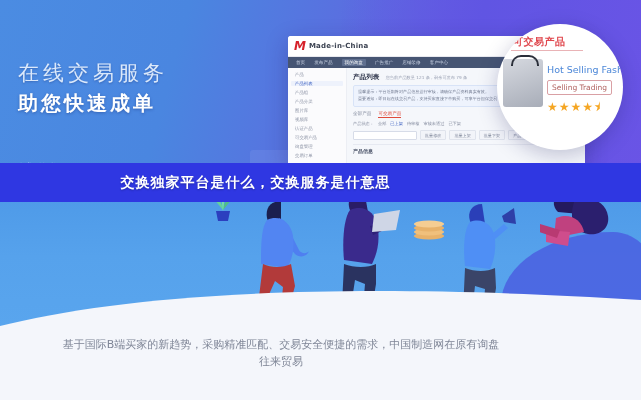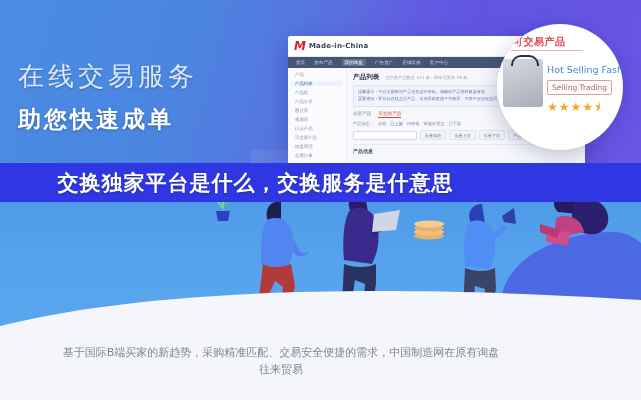--- a/index.html
+++ b/index.html
@@ -29,31 +29,31 @@
 
   
   .curve{position:absolute;left:0;bottom:0;width:641px;height:74px;overflow:hidden;}
   .curve svg{display:block;}
 
   
   .title-band{position:absolute;left:0;top:163px;width:641px;height:39px;background:#2f37e2;}
   .title-band-text{
     position:absolute;left:0;top:163px;width:511px;height:39px;
     display:flex;align-items:center;justify-content:center;
-    color:#ffffff;font-size:21px;font-weight:bold;letter-spacing:1px;
+    color:#ffffff;font-size:14px;font-weight:bold;letter-spacing:1px;
     text-shadow:0 1px 2px rgba(0,0,0,.25);
     font-family:"DejaVu Sans","Liberation Sans",sans-serif;
   }
 
   
   .promo{position:absolute;left:18px;top:60px;width:215px;}
-  .promo-line1{color:#dbe9fb;font-size:26px;letter-spacing:4px;line-height:1.28;
+  .promo-line1{color:#dbe9fb;font-size:21px;letter-spacing:4px;line-height:1.28;
     text-shadow:0 1px 2px rgba(20,40,110,.35);}
-  .promo-line2{color:#ffffff;font-size:23px;font-weight:bold;letter-spacing:3px;line-height:1.28;
-    text-shadow:0 1px 3px rgba(20,40,110,.4);margin-top:12px;}
+  .promo-line2{color:#ffffff;font-size:20px;font-weight:bold;letter-spacing:3px;line-height:1.28;
+    text-shadow:0 1px 3px rgba(20,40,110,.4);margin-top:4px;}
   .promo-sub{position:absolute;left:20px;top:160px;width:110px;
     color:#93b9ef;font-size:13px;line-height:1.45;letter-spacing:1px;opacity:.85;}
 
   
   .browser{position:absolute;left:288px;top:36px;width:297px;height:130px;
     background:#ffffff;border-radius:3px 3px 0 0;
     box-shadow:0 6px 22px rgba(25,30,90,.28);overflow:hidden;}
   .browser-head{height:20px;background:#ffffff;border-bottom:1px solid #e8e9ef;
     display:flex;align-items:center;padding:0 6px;}
   .mic-logo{display:flex;align-items:center;gap:3px;}
@@ -99,21 +99,21 @@
   .callout-stars{position:absolute;left:50px;top:74px;color:#f5a623;font-size:12px;letter-spacing:1px;}
 
   
   .fig{position:absolute;}
   .plant{left:208px;top:188px;width:30px;height:34px;}
   .coins{left:412px;top:220px;width:34px;height:20px;}
   .wallboard{position:absolute;left:250px;top:150px;width:330px;height:60px;
     background:rgba(255,255,255,.07);border-radius:3px;}
 
   
-  .caption{position:absolute;left:0;top:344px;width:562px;
+  .caption{position:absolute;left:0;top:336px;width:562px;
     text-align:center;color:#7e8596;font-size:11px;line-height:1.55;padding:0 60px;
     box-sizing:border-box;}
 </style>
 </head>
 <body>
 
 <div class="page">
 
   <div class="hero">
     <div class="hero-bg-left"></div>

